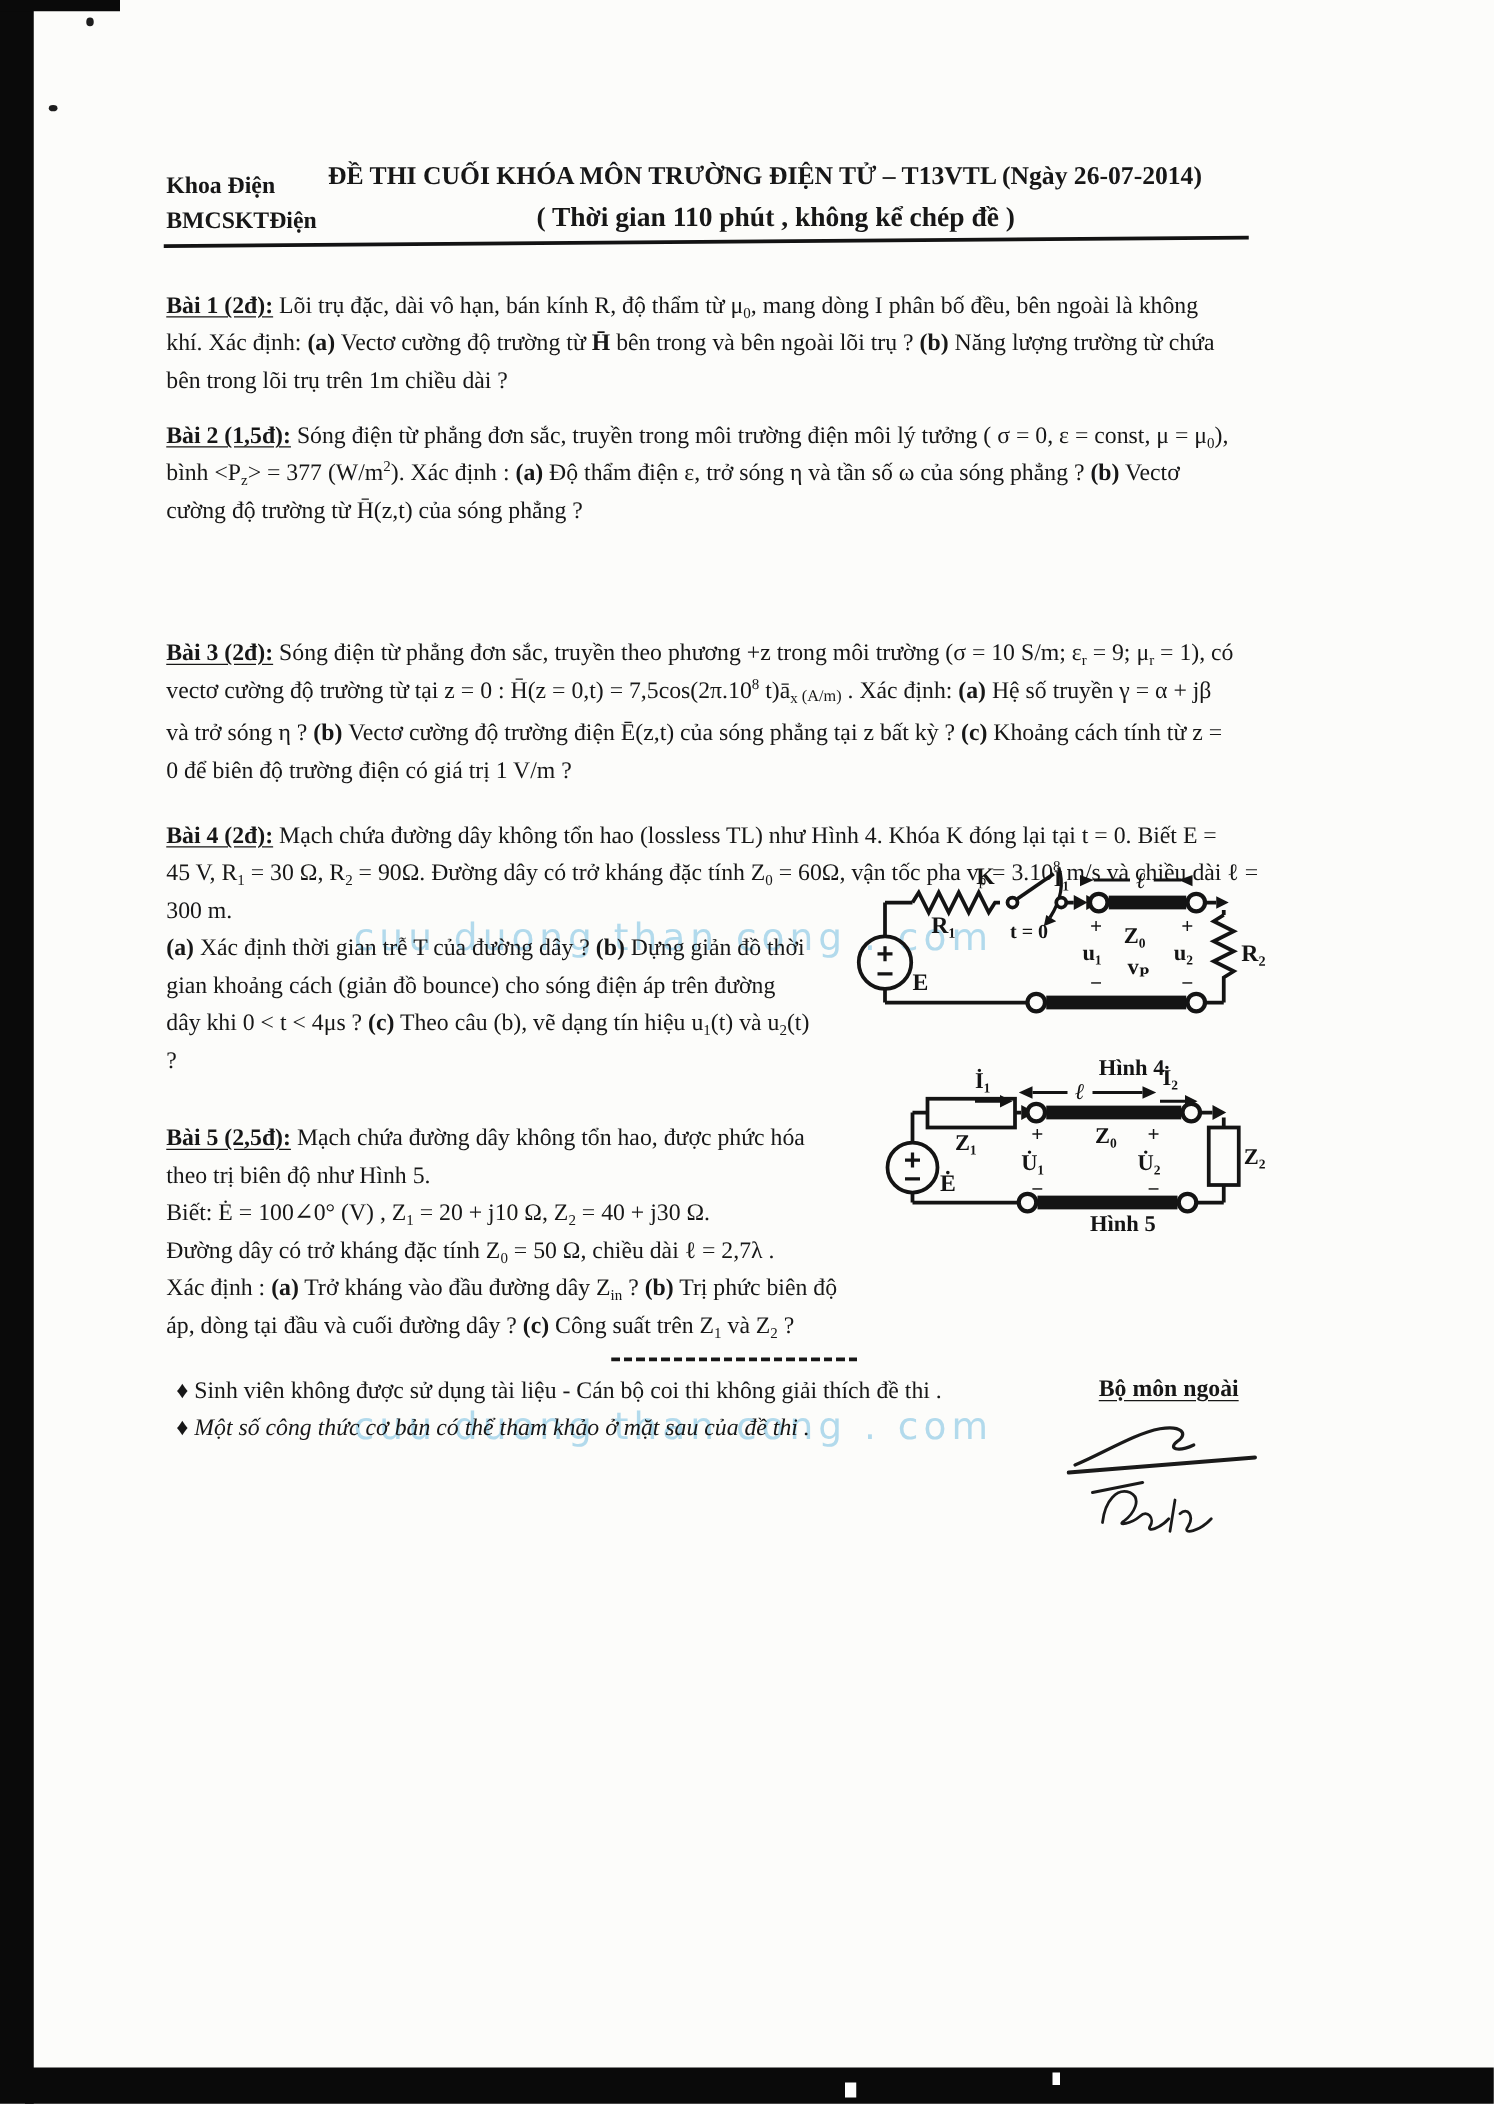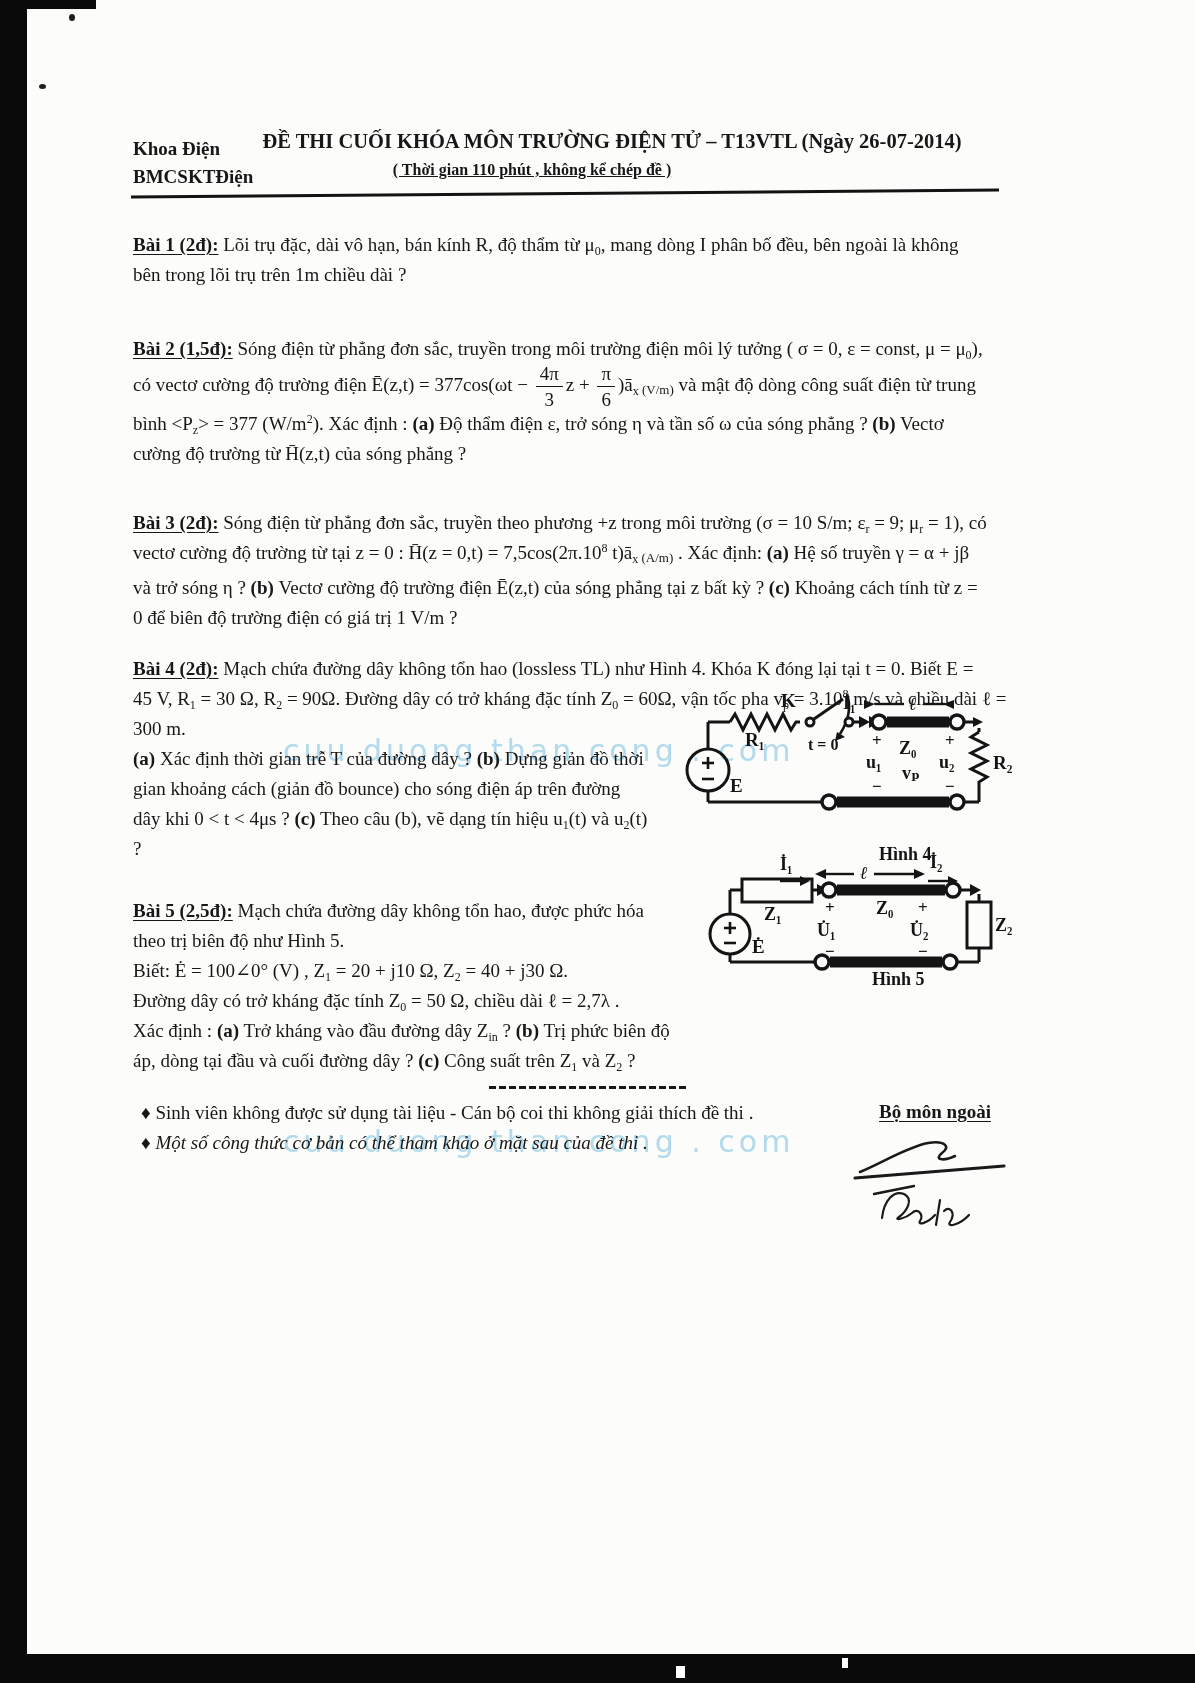--- a/index.html
+++ b/index.html
@@ -14,21 +14,21 @@
   .b{font-weight:bold;}
   .bu{font-weight:bold;text-decoration:underline;text-underline-offset:3px;margin-top:43px;}
   .sub{font-size:12px;vertical-align:-4px;line-height:0;}
   .sup{font-size:12px;vertical-align:7px;line-height:0;}
   .sm{font-size:13px;vertical-align:-3px;}
   .frac{display:inline-block;vertical-align:-15px;text-align:center;line-height:1;margin:0 3px;}
   .frac .fn{display:block;padding:0 4px 3px;border-bottom:1.7px solid #171717;}
   .frac .fd{display:block;padding-top:3px;}
   .hdr-left{position:absolute;left:133px;font-size:19px;font-weight:bold;}
   .hdr-title{position:absolute;left:252px;top:130px;width:720px;text-align:center;font-size:20.5px;font-weight:bold;}
-  .hdr-sub{position:absolute;left:252px;top:161px;width:560px;text-align:center;font-size:16px;font-weight:bold;text-decoration:underline;}
+  .hdr-sub{position:absolute;left:252px;top:161px;width:560px;text-align:right;font-size:22px;font-weight:bold;}
   .hrule{position:absolute;left:131px;top:192px;width:868px;height:2.6px;background:#131313;transform:rotate(-0.45deg);}
   .wm{position:absolute;font-family:"DejaVu Sans","Liberation Sans",sans-serif;font-size:30px;letter-spacing:4px;
       color:rgba(124,193,226,0.58);white-space:nowrap;z-index:1;}
   .content{position:relative;z-index:2;}
   .dashsep{position:absolute;left:489px;top:1086px;width:198px;height:2.6px;
       background:repeating-linear-gradient(90deg,#171717 0 7px,transparent 7px 10px);}
   .note{position:absolute;left:141px;font-size:19px;}
   .approve{position:absolute;left:879px;top:1101px;font-size:19px;font-weight:bold;text-decoration:underline;text-underline-offset:3px;}
   .scan-left{position:absolute;left:0;top:0;width:27px;height:1683px;background:#0a0a0a;z-index:5;}
   .scan-topleft{position:absolute;left:0;top:0;width:96px;height:9px;background:#0a0a0a;z-index:5;}
@@ -51,25 +51,25 @@
   <div class="content">
 
     <div class="hdr-left" style="top:138px;">Khoa Điện</div>
     <div class="hdr-left" style="top:166px;">BMCSKTĐiện</div>
     <div class="hdr-title">ĐỀ THI CUỐI KHÓA MÔN TRƯỜNG ĐIỆN TỬ – T13VTL (Ngày 26-07-2014)</div>
     <div class="hdr-sub">( Thời gian 110 phút , không kể chép đề )</div>
     <div class="hrule"></div>
 
     <div class="para" style="left:133px;top:230px;width:872px;">
         <div class="tline"><span class="bu">Bài 1 (2đ):</span>  Lõi trụ đặc, dài vô hạn, bán kính R, độ thẩm từ μ<span class="sub">0</span>, mang dòng I phân bố đều, bên ngoài là không</div>
+        <div class="tline">khí. Xác định:  <span class="b">(a)</span> Vectơ cường độ trường từ  <span class="b">H̄</span>  bên trong và bên ngoài lõi trụ ? <span class="b">(b)</span> Năng lượng trường từ chứa</div>
         <div class="tline">bên trong lõi trụ trên 1m chiều dài ?</div>
       </div>
     <div class="para" style="left:133px;top:334px;width:872px;font-family:Liberation Serif, serif;">
         <div class="tline"><span class="bu">Bài 2 (1,5đ):</span>  Sóng điện từ phẳng đơn sắc, truyền trong môi trường điện môi lý tưởng ( σ = 0, ε = const, μ = μ<span class="sub">0</span>),</div>
-        <div class="tline">có vectơ cường độ trường điện  Ē(z,t) = 377cos(ωt − <span class="frac"><span class="fn">4π</span><span class="fd">3</span></span>z + <span class="frac"><span class="fn">π</span><span class="fd">6</span></span>)ā<span class="sub">x</span><span class="sm"> (V/m)</span>  và mật độ dòng công suất điện từ trung</div>
         <div class="tline">bình &lt;P<span class="sub">z</span>&gt; = 377 (W/m<span class="sup">2</span>). Xác định : <span class="b">(a)</span> Độ thẩm điện ε, trở sóng η và tần số ω của sóng phẳng ? <span class="b">(b)</span> Vectơ</div>
         <div class="tline">cường độ trường từ H̄(z,t) của sóng phẳng ?</div>
       </div>
     <div class="para" style="left:133px;top:508px;width:872px;">
         <div class="tline"><span class="bu">Bài 3 (2đ):</span>  Sóng điện từ phẳng đơn sắc, truyền theo phương +z trong môi trường (σ = 10 S/m; ε<span class="sub">r</span> = 9; μ<span class="sub">r</span> = 1), có</div>
         <div class="tline">vectơ cường độ trường từ tại z = 0 :  H̄(z = 0,t) = 7,5cos(2π.10<span class="sup">8</span> t)ā<span class="sub">x</span><span class="sm"> (A/m)</span> . Xác định:  <span class="b">(a)</span> Hệ số truyền γ = α + jβ</div>
         <div class="tline">và trở sóng η ? <span class="b">(b)</span> Vectơ cường độ trường điện  Ē(z,t) của sóng phẳng tại z bất kỳ ? <span class="b">(c)</span> Khoảng cách tính từ z =</div>
         <div class="tline">0 để biên độ trường điện có giá trị 1 V/m  ?</div>
       </div>
     <div class="para" style="left:133px;top:654px;width:872px;">

